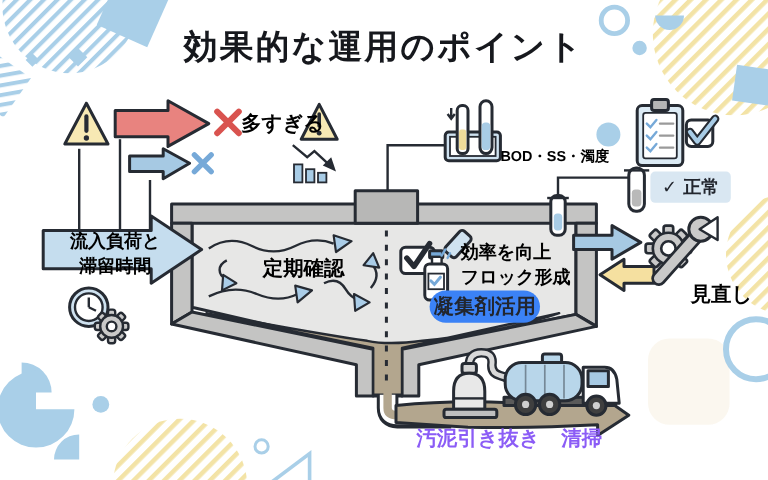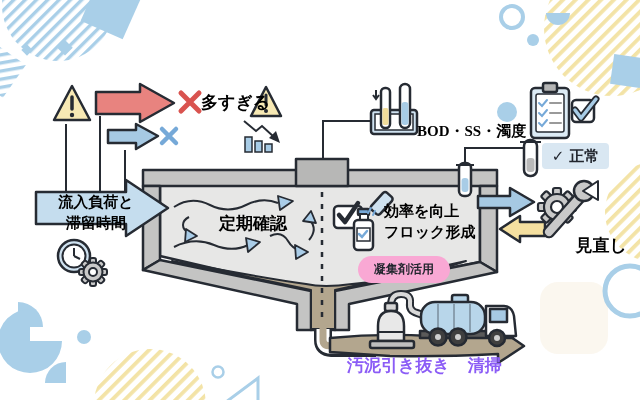--- a/index.html
+++ b/index.html
@@ -9,23 +9,23 @@
   .lbl{position:absolute;z-index:2;font-weight:700;color:#000000;white-space:nowrap;}
   .title{left:0;top:20px;width:640px;text-align:center;font-size:28px;letter-spacing:2px;color:#16181d;}
   .too-much{left:201px;top:91px;font-size:17px;}
   .too-slow{left:179px;top:127px;font-size:17px;}
   .inflow{left:38px;top:191px;width:116px;text-align:center;font-size:15px;line-height:21px;}
   .flow-bias{left:203px;top:212px;width:100px;text-align:center;font-size:17px;}
   .floc{left:384px;top:200px;font-size:15px;line-height:21px;}
   .badge{position:absolute;z-index:2;display:flex;align-items:center;justify-content:center;
          font-weight:700;color:#22262e;}
   .badge-periodic{left:420px;top:89px;width:97px;height:29px;border-radius:15px;background:#c7dbeb;font-size:16px;}
-  .badge-coagulant{left:358px;top:256px;width:92px;height:27px;border-radius:14px;background:#f9a8d4;font-size:12px;}
+  .badge-coagulant{left:358px;top:242px;width:92px;height:27px;border-radius:14px;background:#3b82f6;font-size:17px;}
   .badge-normal{left:542px;top:143px;width:67px;height:26px;border-radius:4px;background:#d9e7f2;font-size:15px;gap:5px;}
-  .bod{left:417px;top:122px;font-size:15px;font-family:Liberation Serif, serif;}
+  .bod{left:417px;top:122px;font-size:12px;}
   .review{left:553px;top:234px;width:74px;text-align:right;font-size:17px;}
   .bottom-labels{left:347px;top:354px;display:flex;gap:18px;font-size:17px;z-index:2;position:absolute;font-weight:700;color:#8b5cf6;}
   svg .ln{fill:none;stroke:#262b33;stroke-width:2;}
   svg .o{stroke:#262b33;stroke-width:2.5;stroke-linejoin:round;stroke-linecap:round;}
   svg .wall{fill:#c4c4c3;}
   svg .head{fill:#aacde8;stroke:#262b33;stroke-width:1.8;stroke-linejoin:round;}
 </style>
 </head>
 <body>
 
@@ -246,20 +246,21 @@
       </g>
       <circle cx="557" cy="207" r="6" fill="#ffffff" stroke="#262b33" stroke-width="2.2"></circle>
       <path d="M549,232 L581,196" stroke="#262b33" stroke-width="12.5" stroke-linecap="round"></path>
       <path d="M549,232 L581,196" stroke="#c9c9c9" stroke-width="8" stroke-linecap="round"></path>
       <circle cx="584" cy="191" r="10" fill="#c9c9c9" stroke="#262b33" stroke-width="2.5"></circle>
       <polygon points="583,191 598,181 598,200" fill="#ffffff" stroke="#262b33" stroke-width="2" stroke-linejoin="round"></polygon>
     </g>
   </g>
 </svg>
 
+<div class="lbl title">効果的な運用のポイント</div>
 <div class="lbl too-much">多すぎる</div>
 <div class="lbl inflow">
   <div>流入負荷と</div>
   <div>滞留時間</div>
 </div>
 <div class="lbl flow-bias">定期確認</div>
 <div class="lbl floc">
   <div>効率を向上</div>
   <div>フロック形成</div>
 </div>

